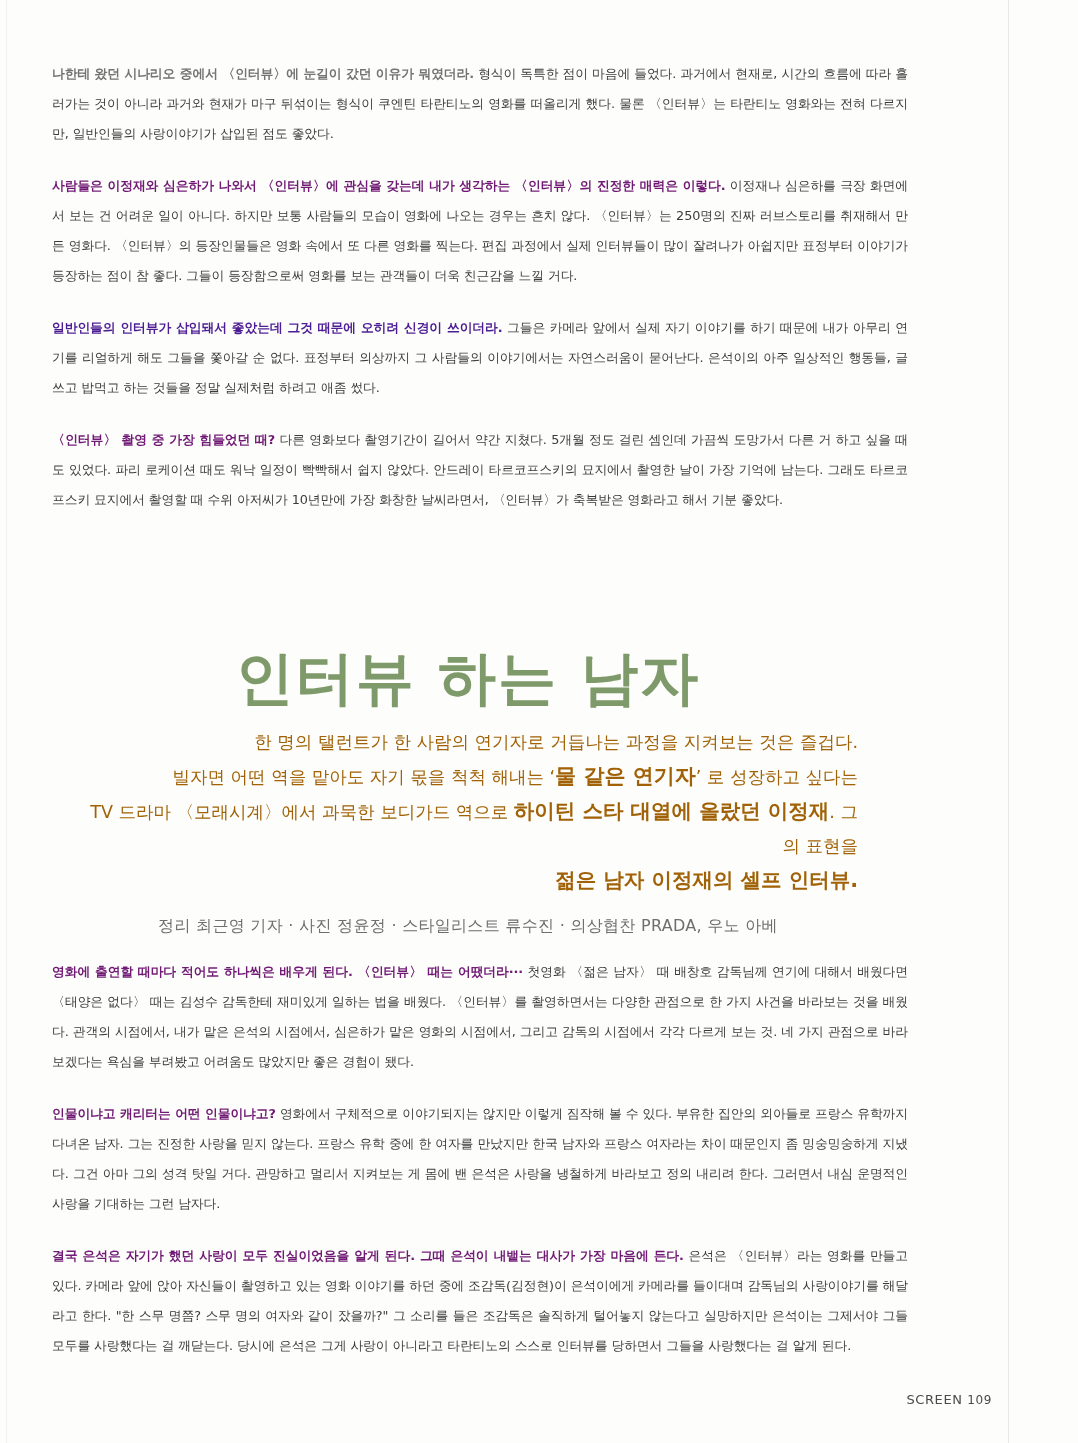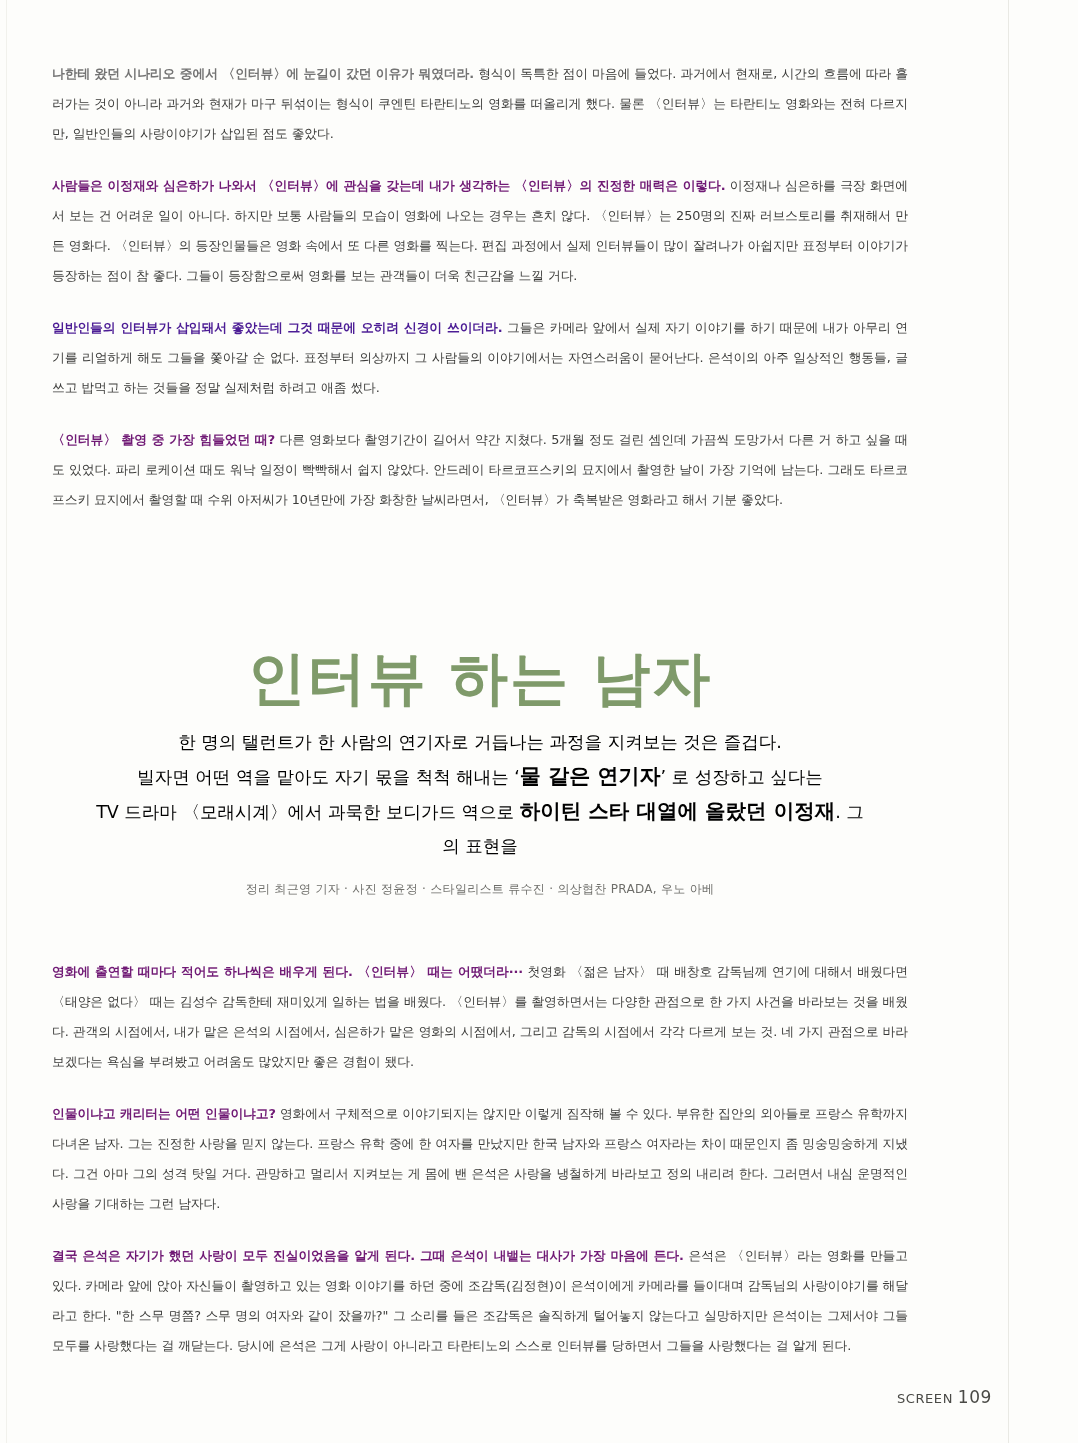--- a/index.html
+++ b/index.html
@@ -59,66 +59,67 @@
   .q-lead.q-dim {
     color: #701a75;
   }
   .q-lead.q-grey {
     color: #4c1d95;
   }
 
   
   .feature {
     position: absolute;
-    left: 52px;
+    left: 40px;
     width: 856px;
     text-align: center;
   }
   .feature-title {
     font-family: "DejaVu Sans", "Liberation Sans", sans-serif;
     font-weight: bold;
     font-size: 58px;
     line-height: 1.05;
     color: #7f9a6a;
     letter-spacing: 2px;
     margin: 0 0 16px 0;
   }
   .feature-deck {
     font-size: 17.5px;
     line-height: 34px;
-    color: #000000;
+    color: #a16207;
     margin: 0 auto;
     width: 780px;
+    text-align: right;
   }
   .feature-deck .big {
     font-size: 20.5px;
     font-weight: bold;
   }
   .feature-deck .quote {
     font-size: 21px;
     font-weight: bold;
   }
   .feature-credit {
     margin-top: 18px;
-    font-size: 12px;
+    font-size: 16px;
     color: #6e6e6a;
     letter-spacing: 0.3px;
   }
 
   
   .folio {
     position: absolute;
     right: 86px;
     bottom: 36px;
     font-size: 13px;
     color: #4a4a46;
     letter-spacing: 0.6px;
   }
   .folio .num {
-    font-size: 17px;
+    font-size: 12px;
   }
 </style>
 </head>
 <body>
 
 <div class="page">
   <div class="page-edge-rule"></div>
   <div class="page-edge-rule2"></div>
 
   <div class="col" style="top:46px;">
@@ -140,20 +141,21 @@
     </div>
 
   </div>
 
   <div class="feature" style="top:648px;">
     <h1 class="feature-title">인터뷰 하는 남자</h1>
     <div class="feature-deck">
       <div>한 명의 탤런트가 한 사람의 연기자로 거듭나는 과정을 지켜보는 것은 즐겁다.</div>
       <div>빌자면 어떤 역을 맡아도 자기 몫을 척척 해내는 ‘<span class="quote">물 같은 연기자</span>’ 로 성장하고 싶다는</div>
       <div>TV 드라마 〈모래시계〉에서 과묵한 보디가드 역으로 <span class="big">하이틴 스타 대열에 올랐던 이정재</span>. 그의 표현을</div>
+      <div><span class="big">젊은 남자 이정재의 셀프 인터뷰.</span></div>
     </div>
     <div class="feature-credit">정리 최근영 기자 · 사진 정윤정 · 스타일리스트 류수진 · 의상협찬 PRADA, 우노 아베</div>
   </div>
 
   <div class="col" style="top:944px;">
 
     <div class="qa-block">
       <p class="qa-text"><span class="q-lead q-dim">영화에 출연할 때마다 적어도 하나씩은 배우게 된다. 〈인터뷰〉 때는 어땠더라···</span> <span>첫영화 〈젊은 남자〉 때 배창호 감독님께 연기에 대해서 배웠다면 〈태양은 없다〉 때는 김성수 감독한테 재미있게 일하는 법을 배웠다. 〈인터뷰〉를 촬영하면서는 다양한 관점으로 한 가지 사건을 바라보는 것을 배웠다. 관객의 시점에서, 내가 맡은 은석의 시점에서, 심은하가 맡은 영화의 시점에서, 그리고 감독의 시점에서 각각 다르게 보는 것. 네 가지 관점으로 바라보겠다는 욕심을 부려봤고 어려움도 많았지만 좋은 경험이 됐다.</span></p>
     </div>
 

